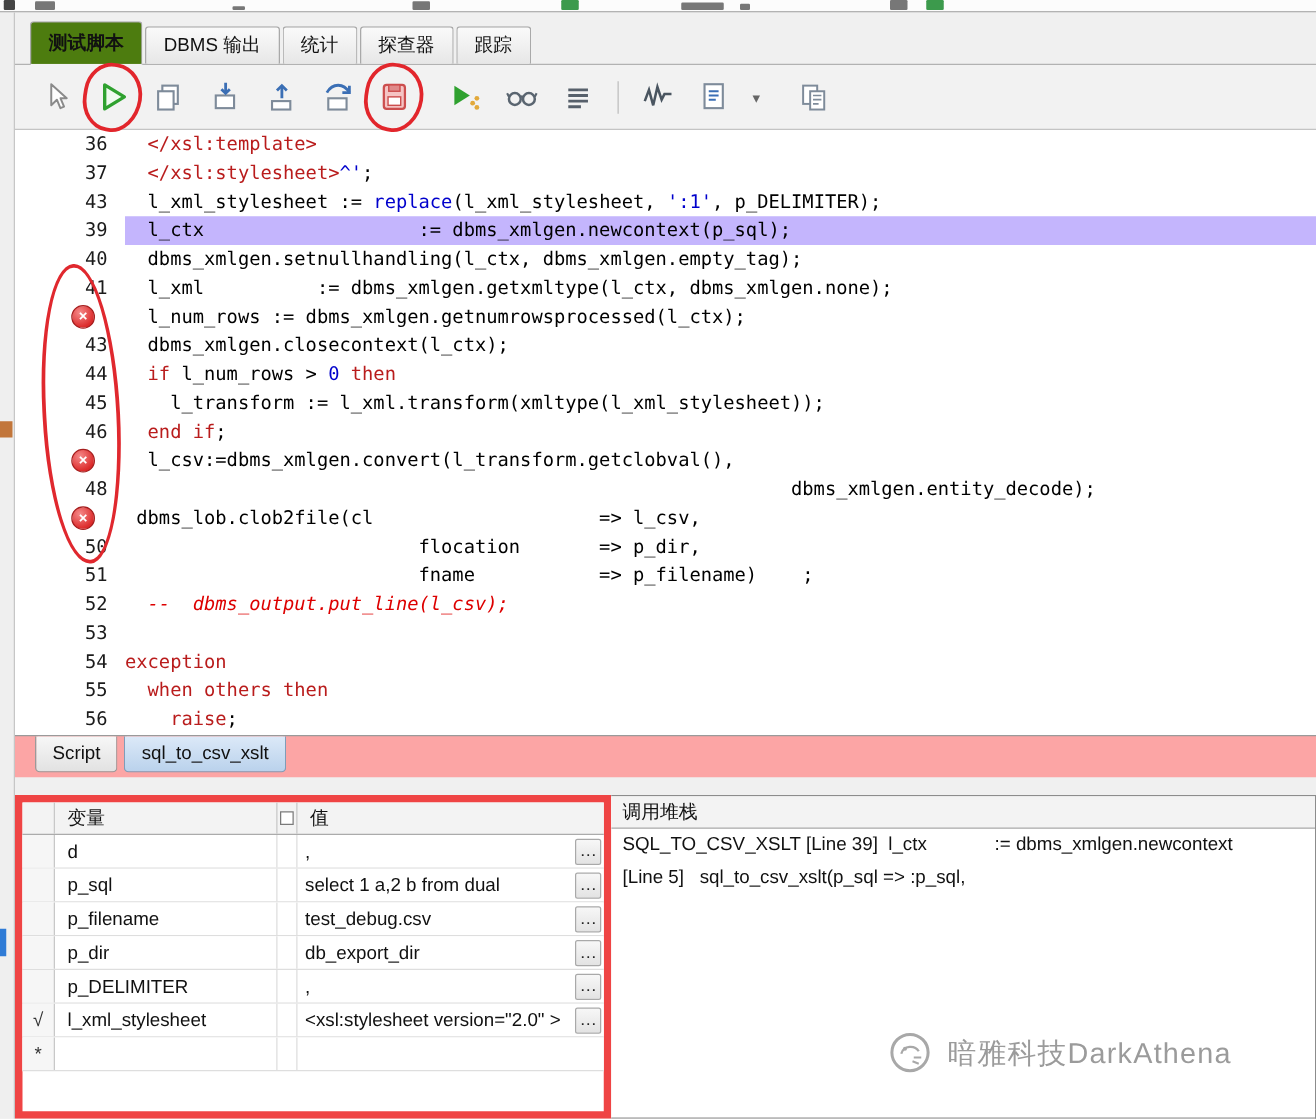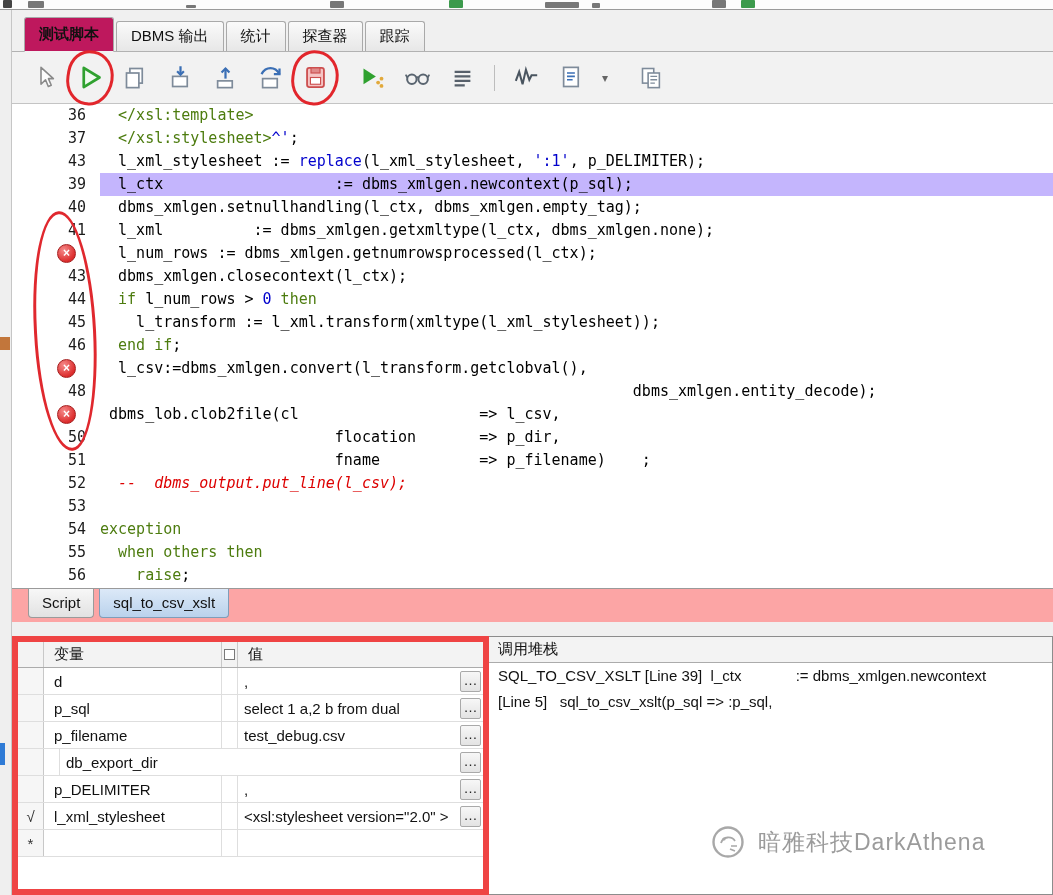--- a/index.html
+++ b/index.html
@@ -16,42 +16,42 @@
   .left-strip{position:absolute;left:0;top:10px;width:12px;height:885px;background:#EFEFEF;border-right:1px solid #C6C6C6}
   .dock-orange{position:absolute;left:0;top:337px;width:10px;height:13px;background:#C2763B}
   .dock-blue{position:absolute;left:0;top:743px;width:5px;height:22px;background:#2F7BD6}
 
   .main{position:absolute;left:12px;top:10px;width:1041px;height:885px;display:flex;flex-direction:column}
 
   
   .tabbar{height:42px;background:#F0F0F0;display:flex;align-items:flex-end;padding-left:12px;border-bottom:1px solid #B2B2B2}
   .tab{height:30px;padding:0 14px;display:flex;align-items:center;background:linear-gradient(#FAFAFA,#E7E7E7);
        border:1px solid #A9A9A9;border-bottom:none;border-radius:3px 3px 0 0;margin-right:2px;white-space:nowrap;cursor:default}
-  .tab.active{height:35px;background:#be185d;font-weight:bold;border-bottom:1px solid #F2F2F2;margin-bottom:-1px}
+  .tab.active{height:35px;background:#4d7c0f;font-weight:bold;border-bottom:1px solid #F2F2F2;margin-bottom:-1px}
   .tab.gap{}
 
   
   .toolbar{height:52px;background:#F2F2F2;display:flex;align-items:center;padding-left:14px;border-bottom:1px solid #C4C4C4}
   .tool{width:38px;height:38px;display:flex;align-items:center;justify-content:center;position:relative;margin-right:7px;border-radius:3px}
   .tool.tgap{margin-left:12px}
   .tool.narrow{width:16px}
   .tsep{width:1px;height:26px;background:#BDBDBD;margin:0 12px 0 6px}
   .ann-circle{position:absolute;left:50%;top:50%;width:47px;height:55px;transform:translate(-50%,-50%) rotate(9deg);
       border:3px solid #E2262C;border-radius:48% 52% 50% 50% / 46% 50% 55% 49%;pointer-events:none;z-index:6}
 
   
   .editor{height:484px;background:#fff;position:relative;overflow:hidden}
   .code-line{display:flex;height:23px;font-family:"DejaVu Sans Mono","Liberation Mono",monospace;font-size:15px;line-height:23px;white-space:pre}
   .gutter{width:88px;flex:none;text-align:right;padding-right:14px;color:#1B1B1B;position:relative}
   .code{flex:1}
   .code-line.sel .code{background:#c4b5fd}
   .err{position:absolute;right:24px;top:2px;width:19px;height:19px;border-radius:50%;
        background:radial-gradient(circle at 35% 30%,#F58A8A,#DC2B2B 72%);border:1px solid #A51D1D;
        color:#fff;font:bold 12px/17px "Liberation Sans",sans-serif;text-align:center}
-  .seg-k{color:#4d7c0f}
+  .seg-k{color:#b91c1c}
   .seg-s{color:#0000CC}
   .seg-d{color:#000}
   .seg-c{color:#DD0000;font-style:italic;font-weight:normal}
   .gutter-ellipse{position:absolute;left:22px;top:107px;width:62px;height:240px;border:3px solid #E0282E;
        border-radius:50% 50% 48% 52% / 49% 51% 50% 50%;transform:rotate(-3deg);pointer-events:none;z-index:5}
 
   
   .btabbar{height:34px;background:#fca5a5;border-top:1px solid #9A9A9A;display:flex;align-items:flex-start;padding-left:16px}
   .btab{height:29px;line-height:27px;padding:0 13px;background:linear-gradient(#F7F7F7,#E2E2E2);
         border:1px solid #9A9A9A;border-top:none;border-radius:0 0 4px 4px;margin-right:5px;white-space:nowrap;cursor:default}
@@ -285,20 +285,21 @@
               <div class="vc g"></div>
               <div class="vc n">p_filename</div>
               <div class="vc c2"></div>
               <div class="vc v">
                 <span class="vtext">test_debug.csv</span>
                 <span class="dots">…</span>
               </div>
             </div>
             <div class="vrow">
               <div class="vc g"></div>
+              <div class="vc n">p_dir</div>
               <div class="vc c2"></div>
               <div class="vc v">
                 <span class="vtext">db_export_dir</span>
                 <span class="dots">…</span>
               </div>
             </div>
             <div class="vrow">
               <div class="vc g"></div>
               <div class="vc n">p_DELIMITER</div>
               <div class="vc c2"></div>

